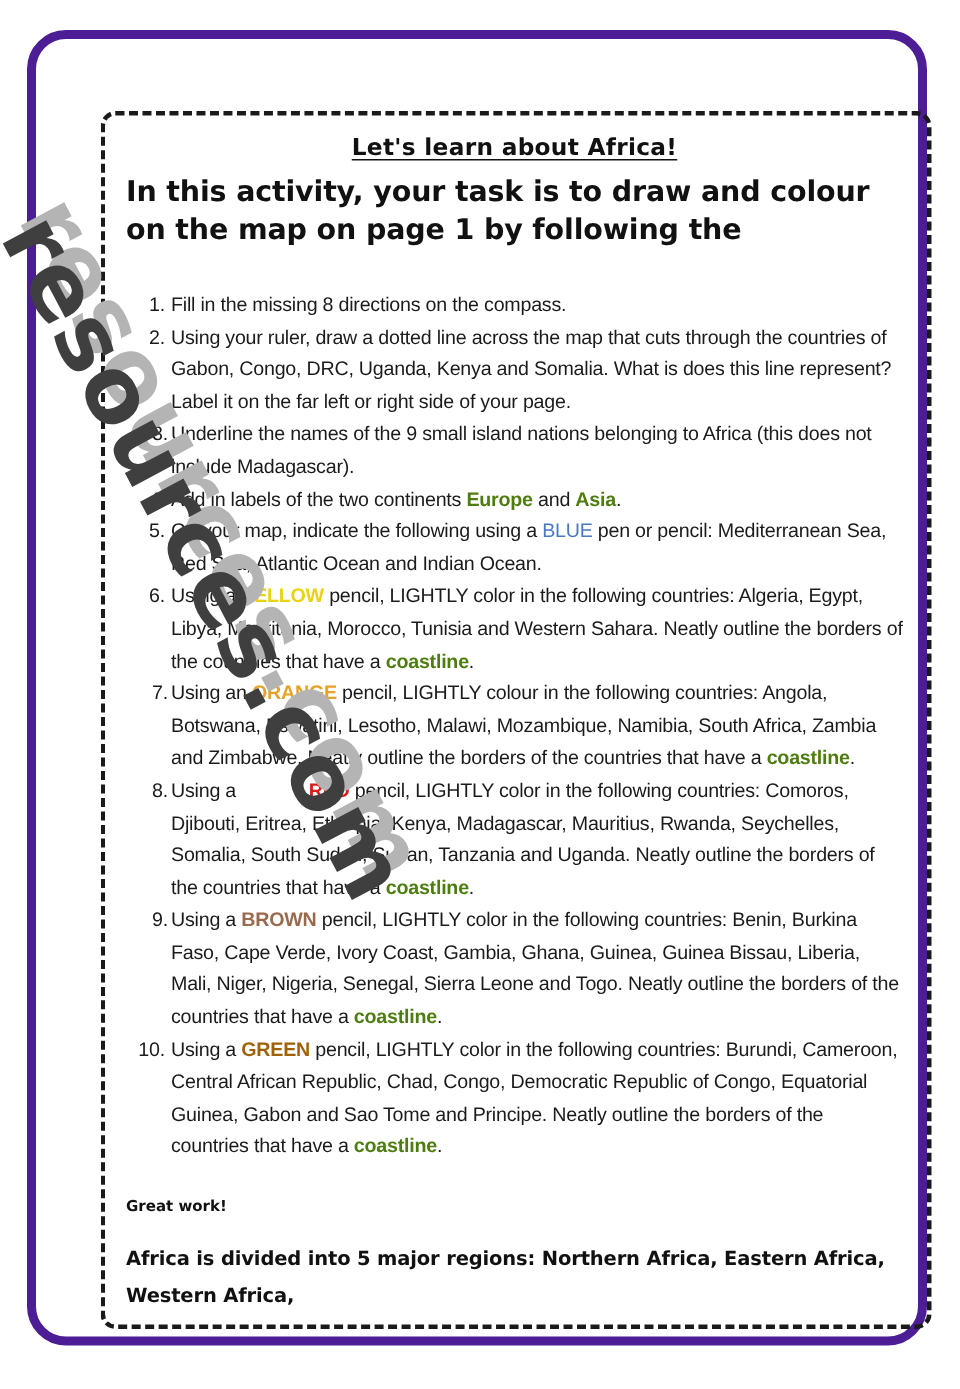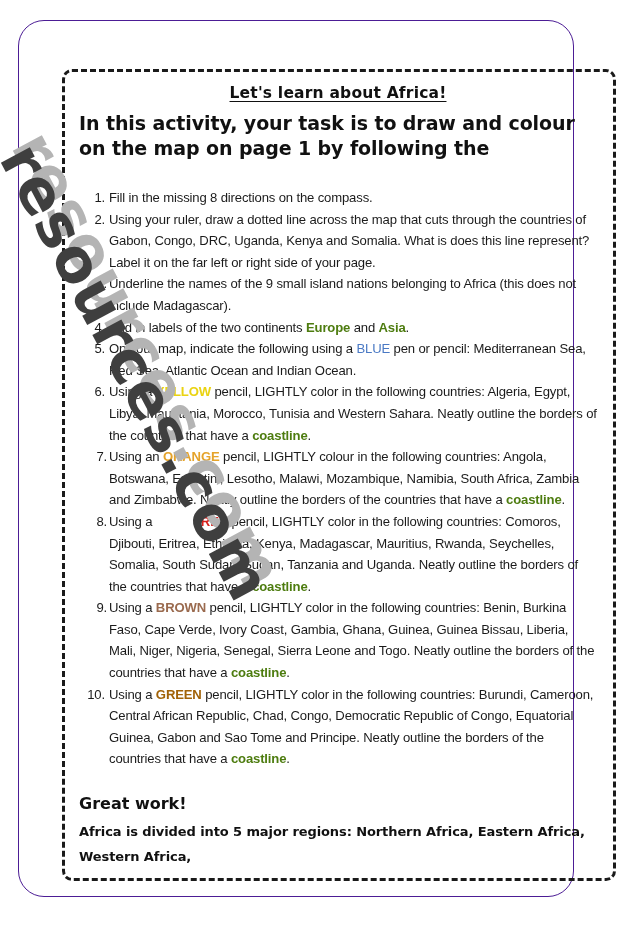--- a/index.html
+++ b/index.html
@@ -20,24 +20,24 @@
     position: absolute;
     left: 0; top: 0;
     width: 640px;
     height: 926px;
     background: #ffffff;
   }
   #page-border {
     position: absolute;
     left: 18px;
     top: 20px;
-    width: 556px;
+    width: 600px;
     height: 877px;
     box-sizing: border-box;
-    border: 1px solid #4c1d95;
+    border: 6px solid #4c1d95;
     border-radius: 26px;
     background: #ffffff;
   }
   
   #page-border::after {
     content: "";
     position: absolute;
     left: 4px; top: 6px;
     width: 100%;
     height: 100%;
@@ -146,22 +146,22 @@
   .c-orange { color: #e5a32a; font-weight: bold; }
   .c-red    { color: #d8201c; font-weight: bold; margin-left: 45px; }
   .c-brown  { color: #9a6a4e; font-weight: bold; }
   .c-green  { color: #a16207; font-weight: bold; }
 
   
   #closing {
     margin-top: 24px;
   }
   #great-work {
-    font-size: 16px;
-    margin-bottom: 7px;
+    font-size: 10px;
+    margin-bottom: 18px;
   }
   .closing-line {
     font-size: 13px;
     line-height: 24.5px;
     letter-spacing: -0.1px;
   }
 </style>
 </head>
 <body>
 

